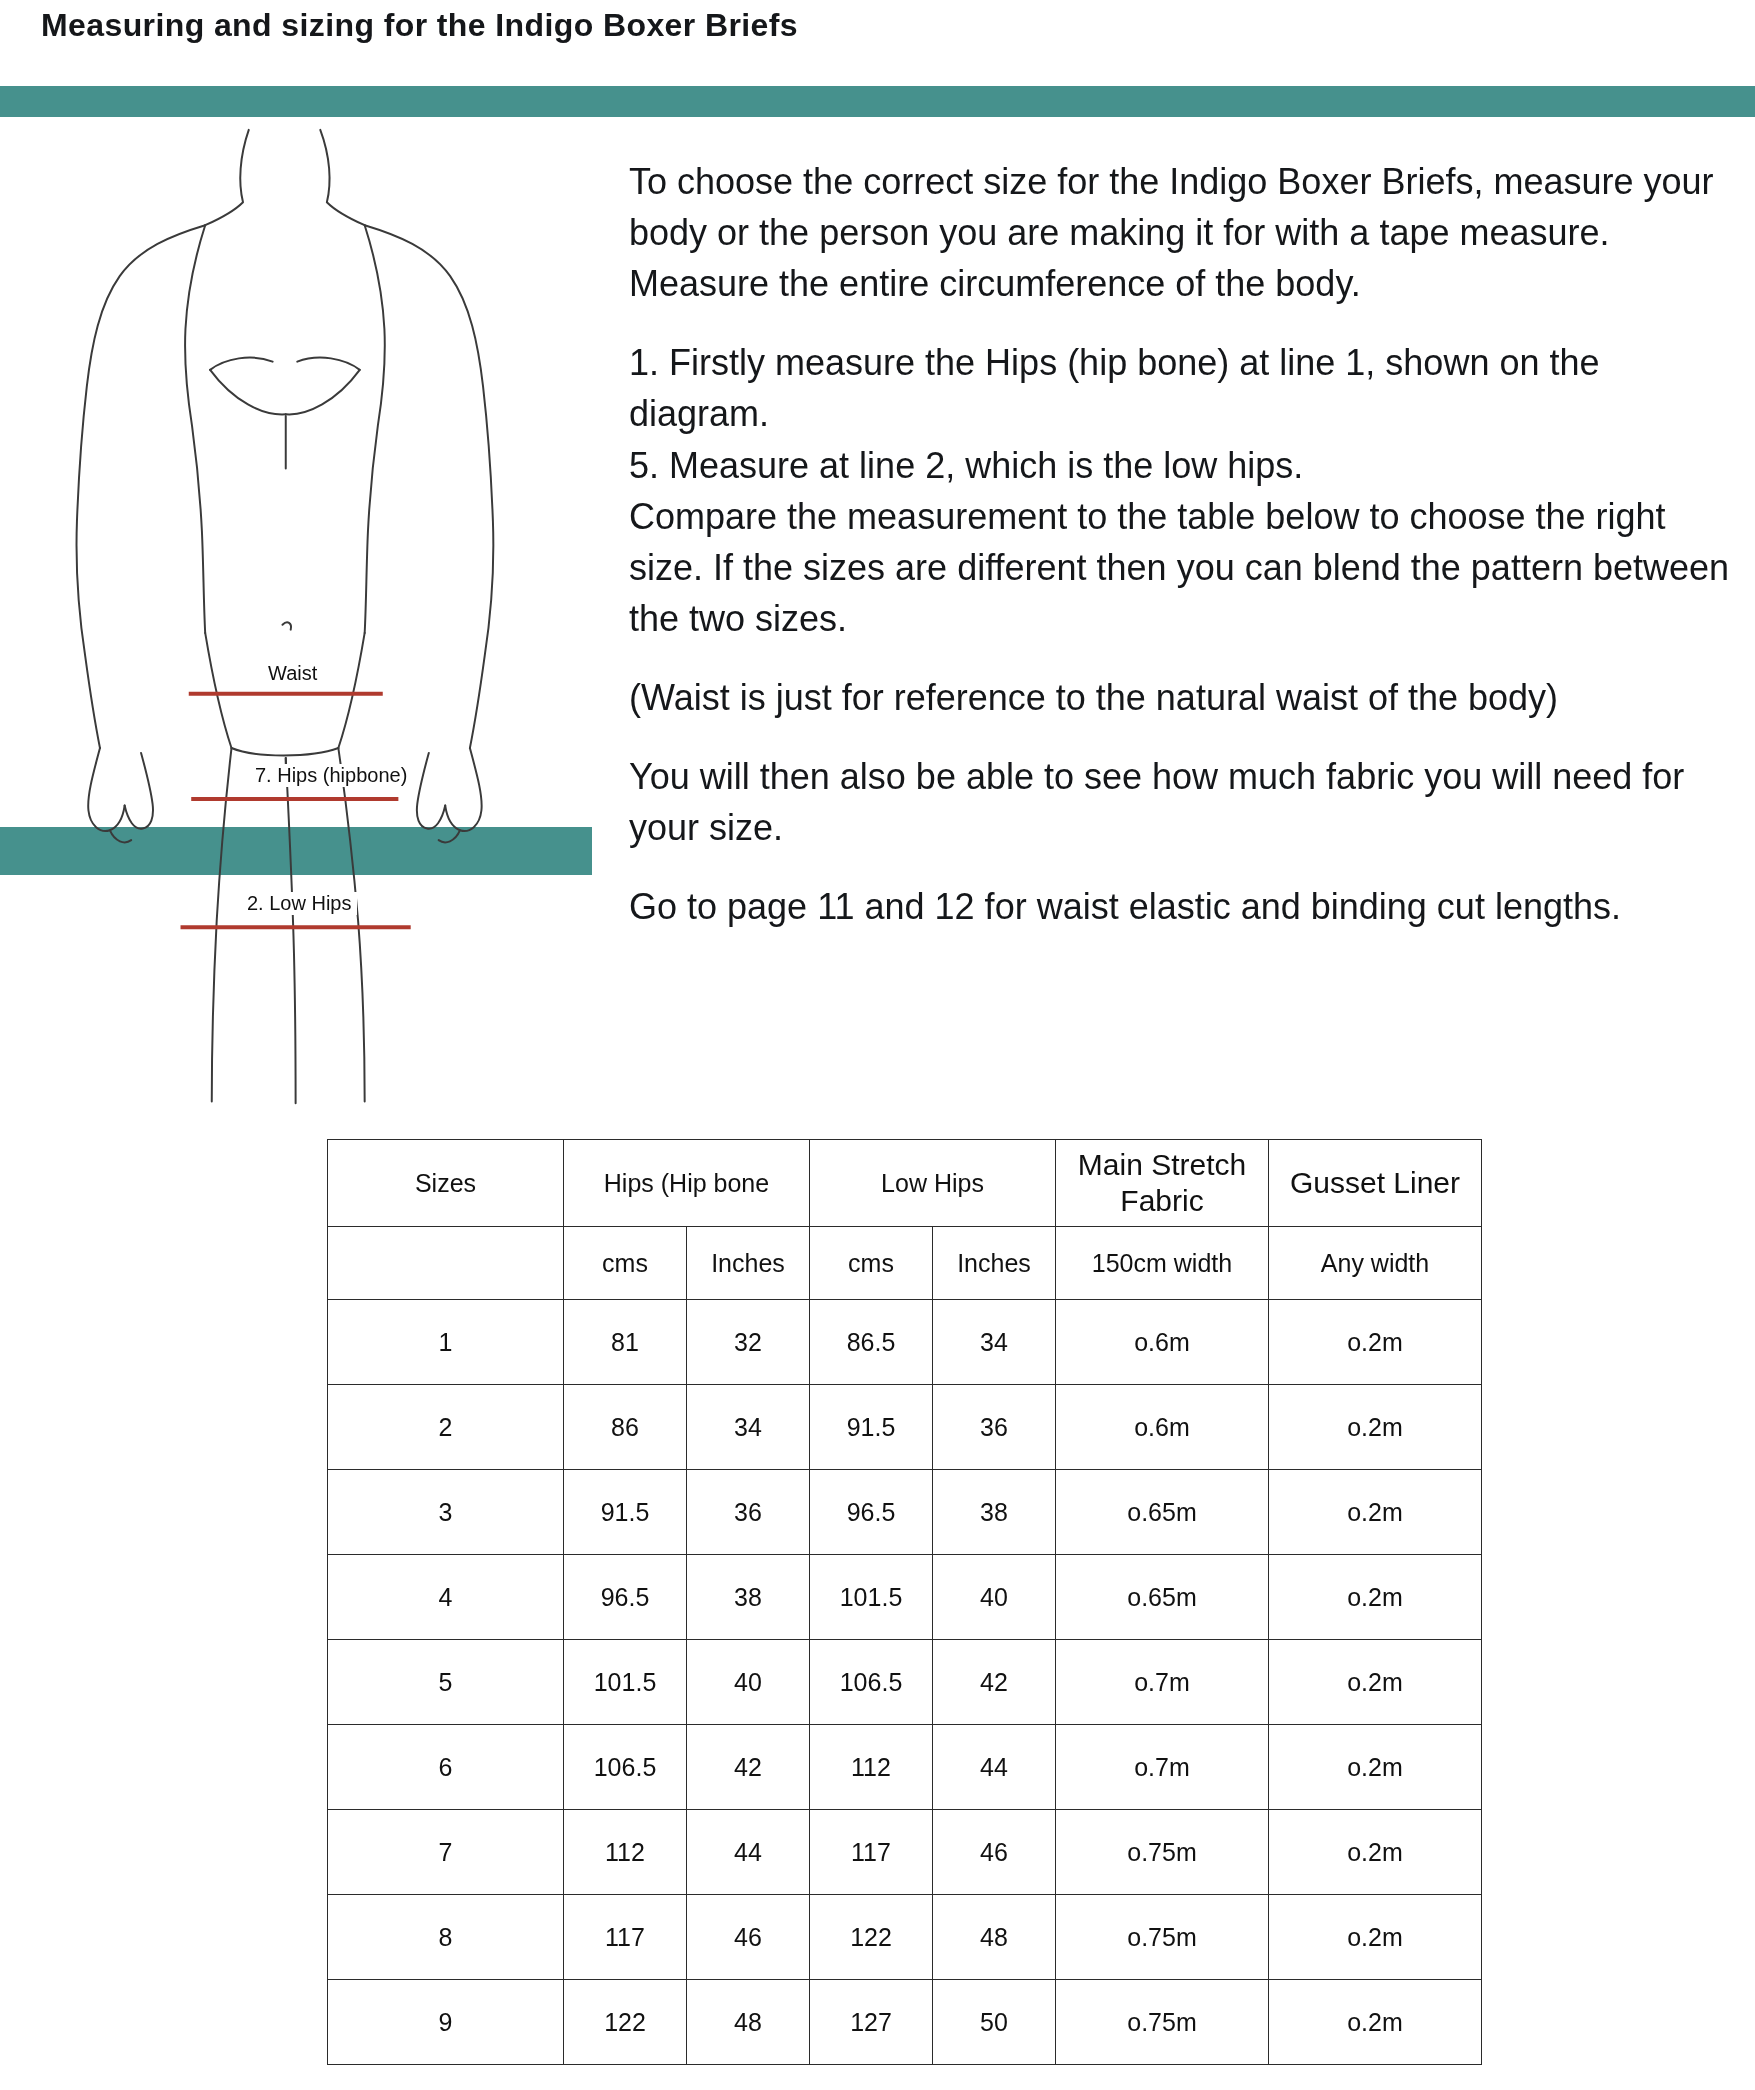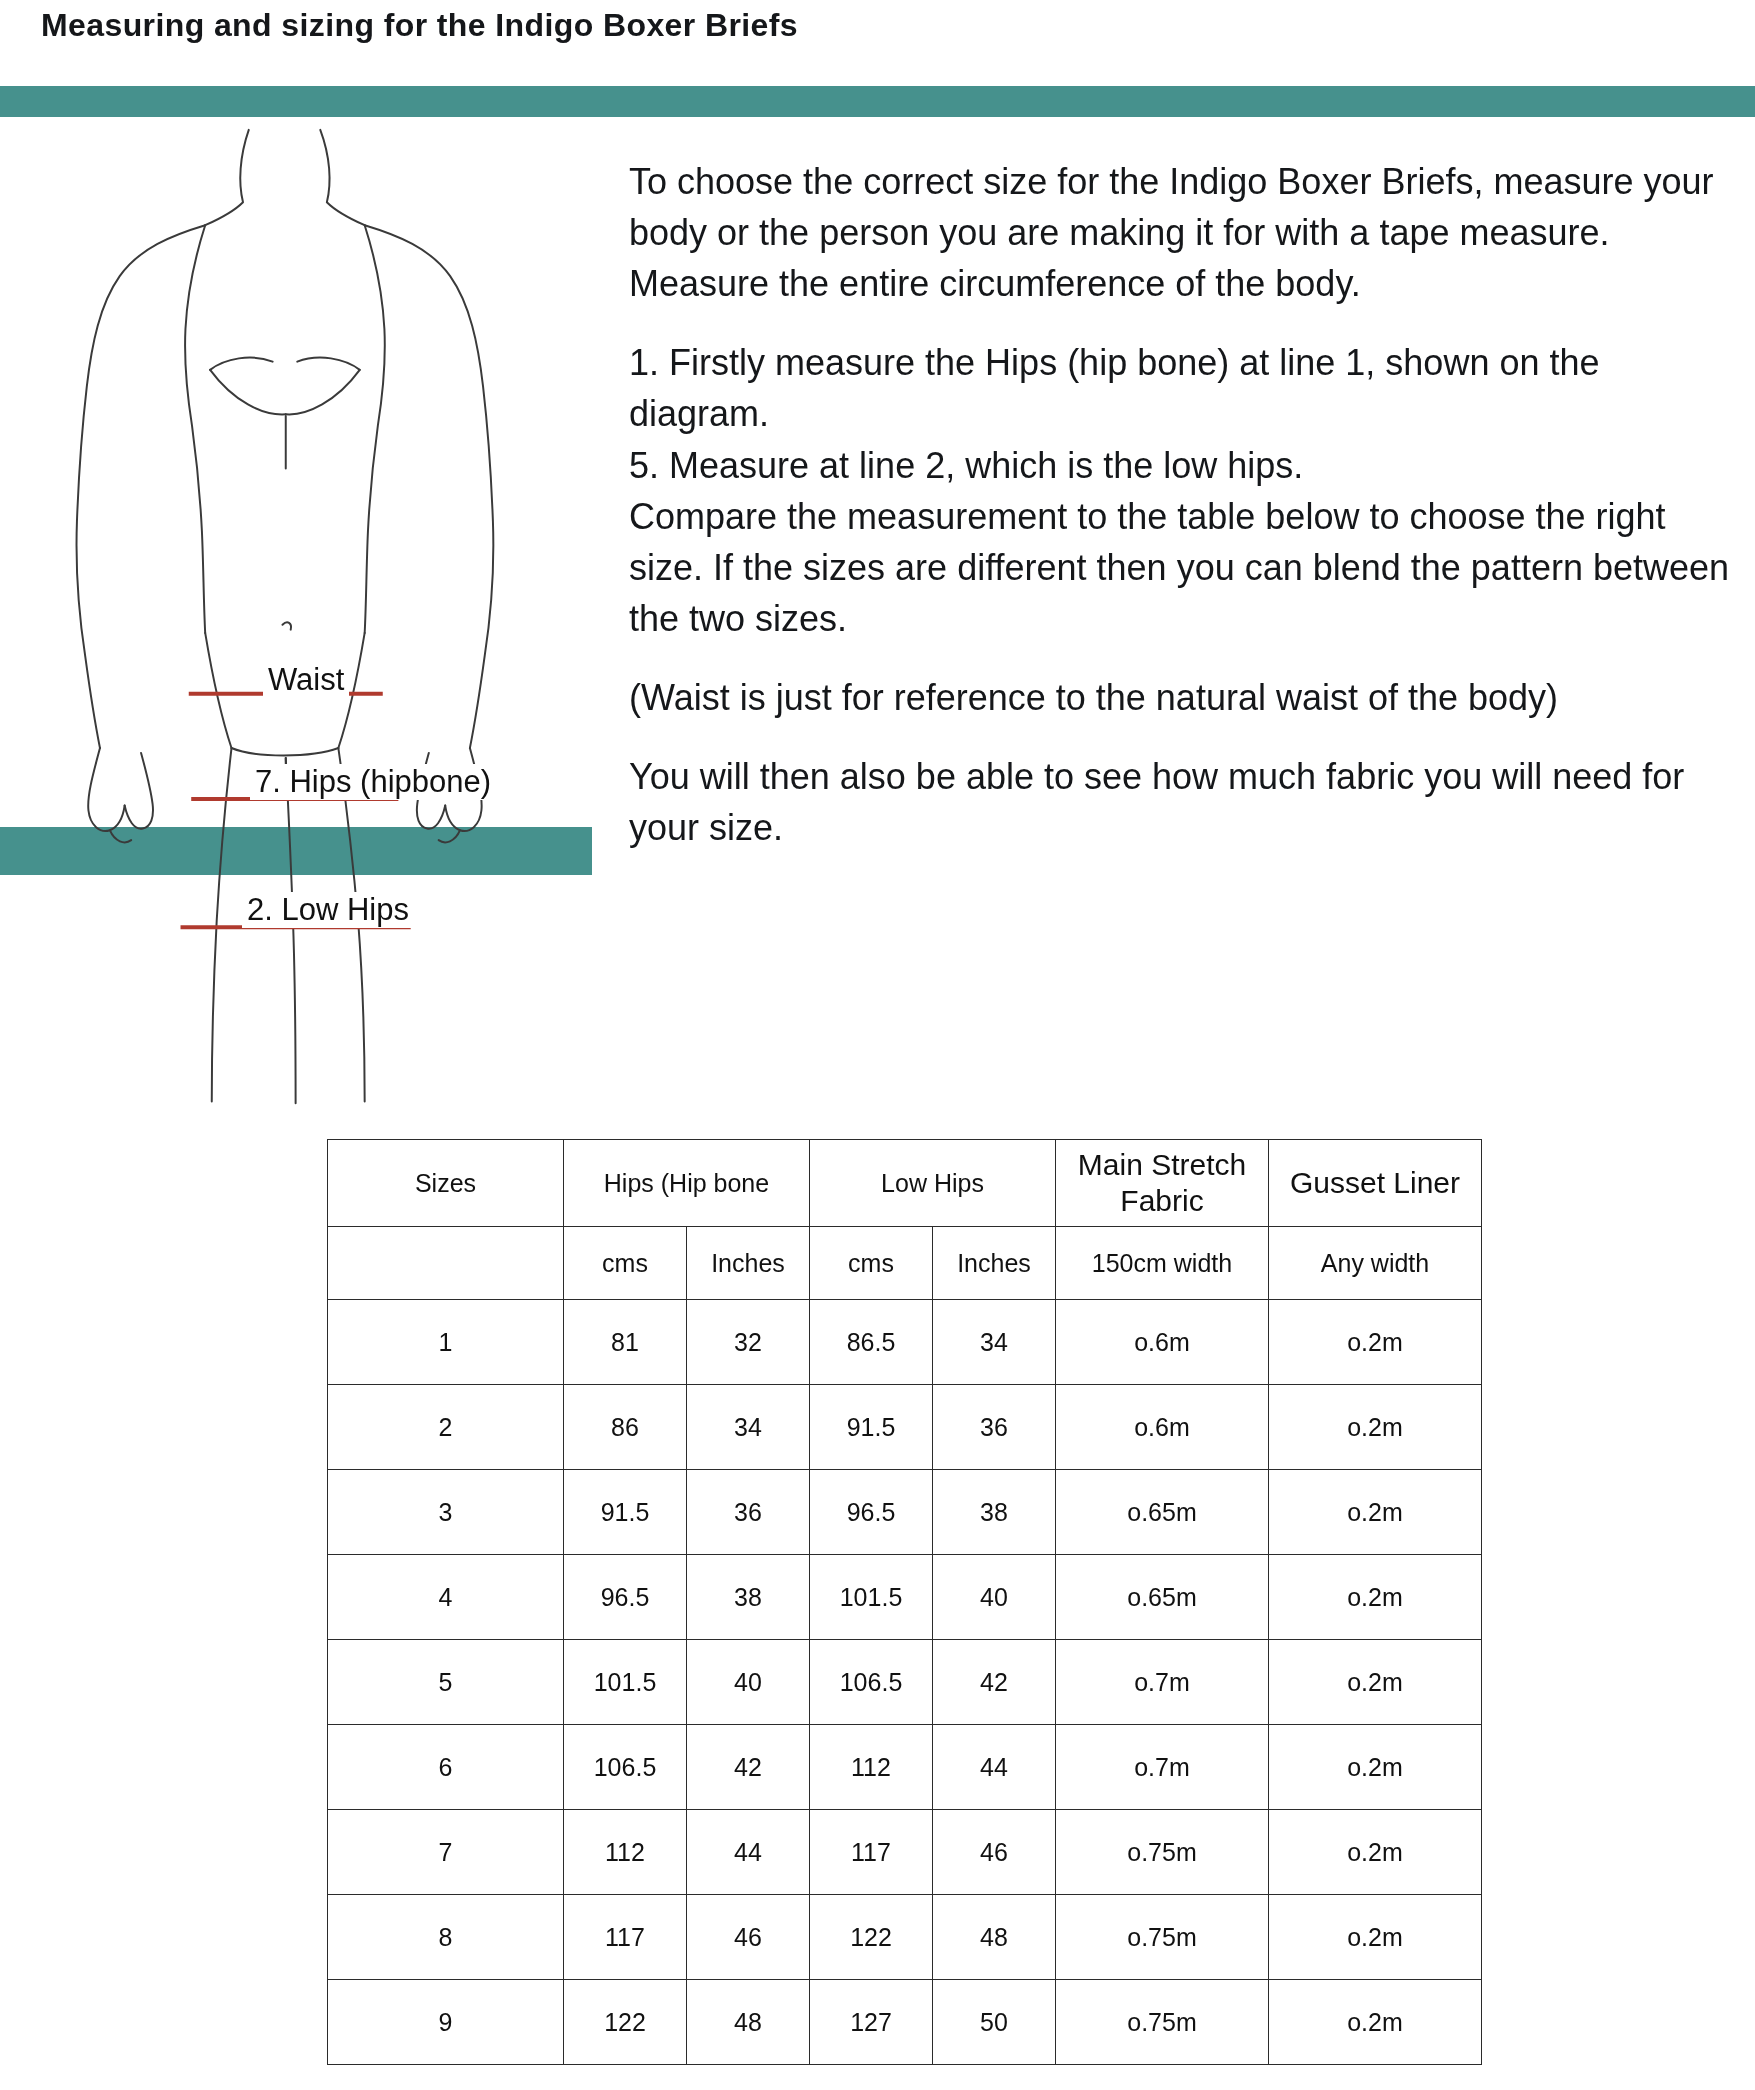--- a/index.html
+++ b/index.html
@@ -53,21 +53,21 @@
     top: 123px;
     width: 559px;
     height: 987px;
   }
   .figure-wrap svg {
     display: block;
   }
 
   .measure-label {
     position: absolute;
-    font-size: 31px;
+    font-size: 20px;
     color: #111111;
     background: #ffffff;
     padding: 0 5px;
     white-space: nowrap;
     z-index: 5;
   }
   .lbl-waist { left: 214px; top: 539px; }
   .lbl-hips  { left: 201px; top: 641px; }
   .lbl-lowhips { left: 193px; top: 769px; }
 
@@ -191,20 +191,21 @@
   <div class="measure-label lbl-lowhips">2. Low Hips</div>
 </div>
 
 <div class="intro">
   <p>To choose the correct size for the Indigo Boxer Briefs, measure your body or the person you are making it for with a tape measure. Measure the entire circumference of the body.</p>
   <p class="tight">1. Firstly measure the Hips (hip bone) at line 1, shown on the diagram.</p>
   <p class="tight">5. Measure at line 2, which is the low hips.</p>
   <p>Compare the measurement to the table below to choose the right size. If the sizes are different then you can blend the pattern between the two sizes.</p>
   <p>(Waist is just for reference to the natural waist of the body)</p>
   <p>You will then also be able to see how much fabric you will need for your size.</p>
+  <p>Go to page 11 and 12 for waist elastic and binding cut lengths.</p>
 </div>
 
 <table class="size-table">
   <thead>
     <tr>
       <th class="col-size">Sizes</th>
       <th class="col-cms" colspan="2">Hips (Hip bone</th>
       <th class="col-cms2" colspan="2">Low Hips</th>
       <th class="col-fabric hdr-small">Main Stretch Fabric</th>
       <th class="col-gusset hdr-small">Gusset Liner</th>

